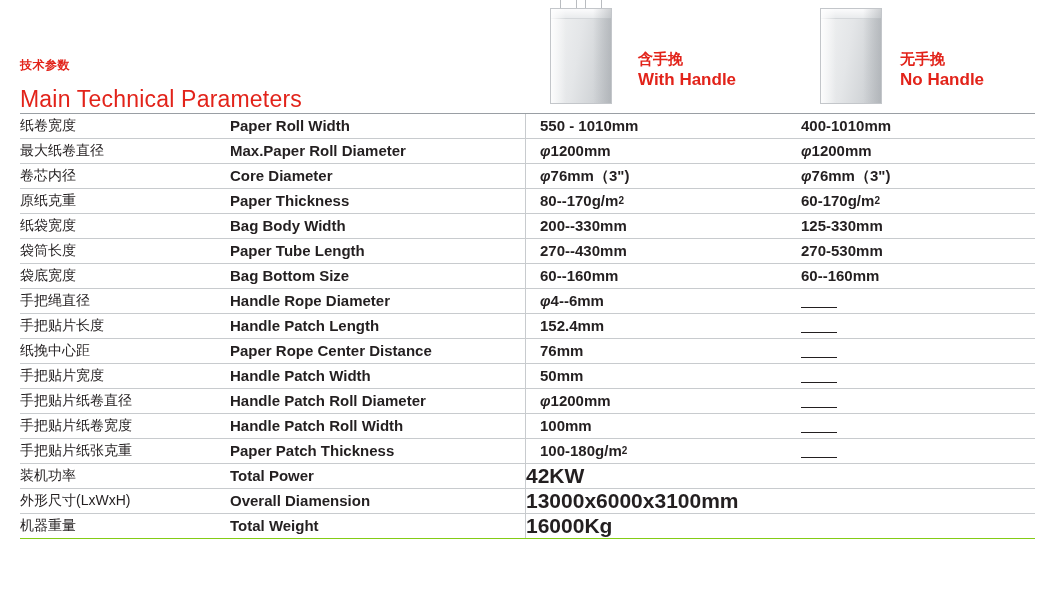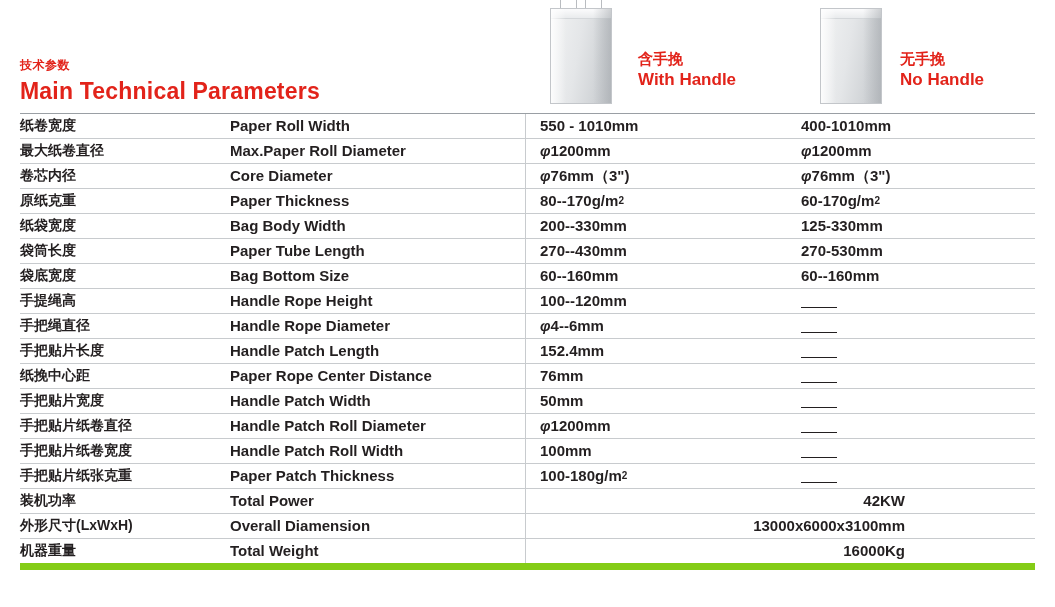--- a/index.html
+++ b/index.html
@@ -35,23 +35,23 @@
   .title-cn {
     font-size: 12px;
     color: #e2231a;
     font-weight: bold;
     letter-spacing: 0.5px;
     line-height: 20px;
   }
   .title-en {
     font-size: 23px;
     color: #e2231a;
-    font-weight: bold;
+    font-weight: normal;
     line-height: 28px;
-    margin-top: 2px;
+    margin-top: 10px;
     letter-spacing: 0.2px;
   }
 
   
   .bag-wrap {
     position: absolute;
     top: 8px;
   }
   .bag-wrap.with-handle { left: 550px; }
   .bag-wrap.no-handle { left: 820px; }
@@ -123,31 +123,30 @@
     width: 1015px;
     border-top: 1px solid #9a9fa4;
     box-sizing: border-box;
   }
   .row {
     display: flex;
     align-items: stretch;
     border-bottom: 1px solid #c8cbce;
     height: 24px;
   }
-  .row:last-child { border-bottom: 7px solid #84cc16; }
+  .row:last-child { border-bottom: 1px solid #84cc16; }
 
   .c-cn {
     width: 210px;
     flex: none;
     font-size: 14px;
     line-height: 23px;
     padding-left: 0px;
     box-sizing: border-box;
     white-space: nowrap;
-    font-weight: bold;
   }
   .c-en {
     width: 296px;
     flex: none;
     font-size: 15px;
     font-weight: bold;
     line-height: 23px;
     box-sizing: border-box;
     border-right: 1px solid #c8cbce;
     white-space: nowrap;
@@ -166,24 +165,24 @@
     flex: 1 1 auto;
     font-size: 15px;
     font-weight: bold;
     line-height: 23px;
     padding-left: 10px;
     box-sizing: border-box;
     white-space: nowrap;
   }
   .c-span {
     flex: 1 1 auto;
-    font-size: 15px;
-    font-weight: bold;
-    line-height: 23px;
-    text-align: right;
+    font-size: 21px;
+    font-weight: bold;
+    line-height: 23px;
+    text-align: left;
     padding-right: 130px;
     box-sizing: border-box;
     white-space: nowrap;
   }
   .phi { font-style: italic; font-weight: bold; }
   .sup { font-size: 10px; vertical-align: 2px; }
   .dash {
     display: inline-block;
     width: 36px;
     border-bottom: 1.6px solid #231f20;
@@ -272,26 +271,20 @@
       <div class="c-v1">270--430mm</div>
       <div class="c-v2">270-530mm</div>
     </div>
     <div class="row">
       <div class="c-cn">袋底宽度</div>
       <div class="c-en">Bag Bottom Size</div>
       <div class="c-v1">60--160mm</div>
       <div class="c-v2">60--160mm</div>
     </div>
     <div class="row">
-      <div class="c-cn">手提绳高</div>
-      <div class="c-en">Handle Rope Height</div>
-      <div class="c-v1">100--120mm</div>
-      <div class="c-v2"><span class="dash"></span></div>
-    </div>
-    <div class="row">
       <div class="c-cn">手把绳直径</div>
       <div class="c-en">Handle Rope Diameter</div>
       <div class="c-v1"><span class="phi">φ</span>4--6mm</div>
       <div class="c-v2"><span class="dash"></span></div>
     </div>
     <div class="row">
       <div class="c-cn">手把贴片长度</div>
       <div class="c-en">Handle Patch Length</div>
       <div class="c-v1">152.4mm</div>
       <div class="c-v2"><span class="dash"></span></div>

